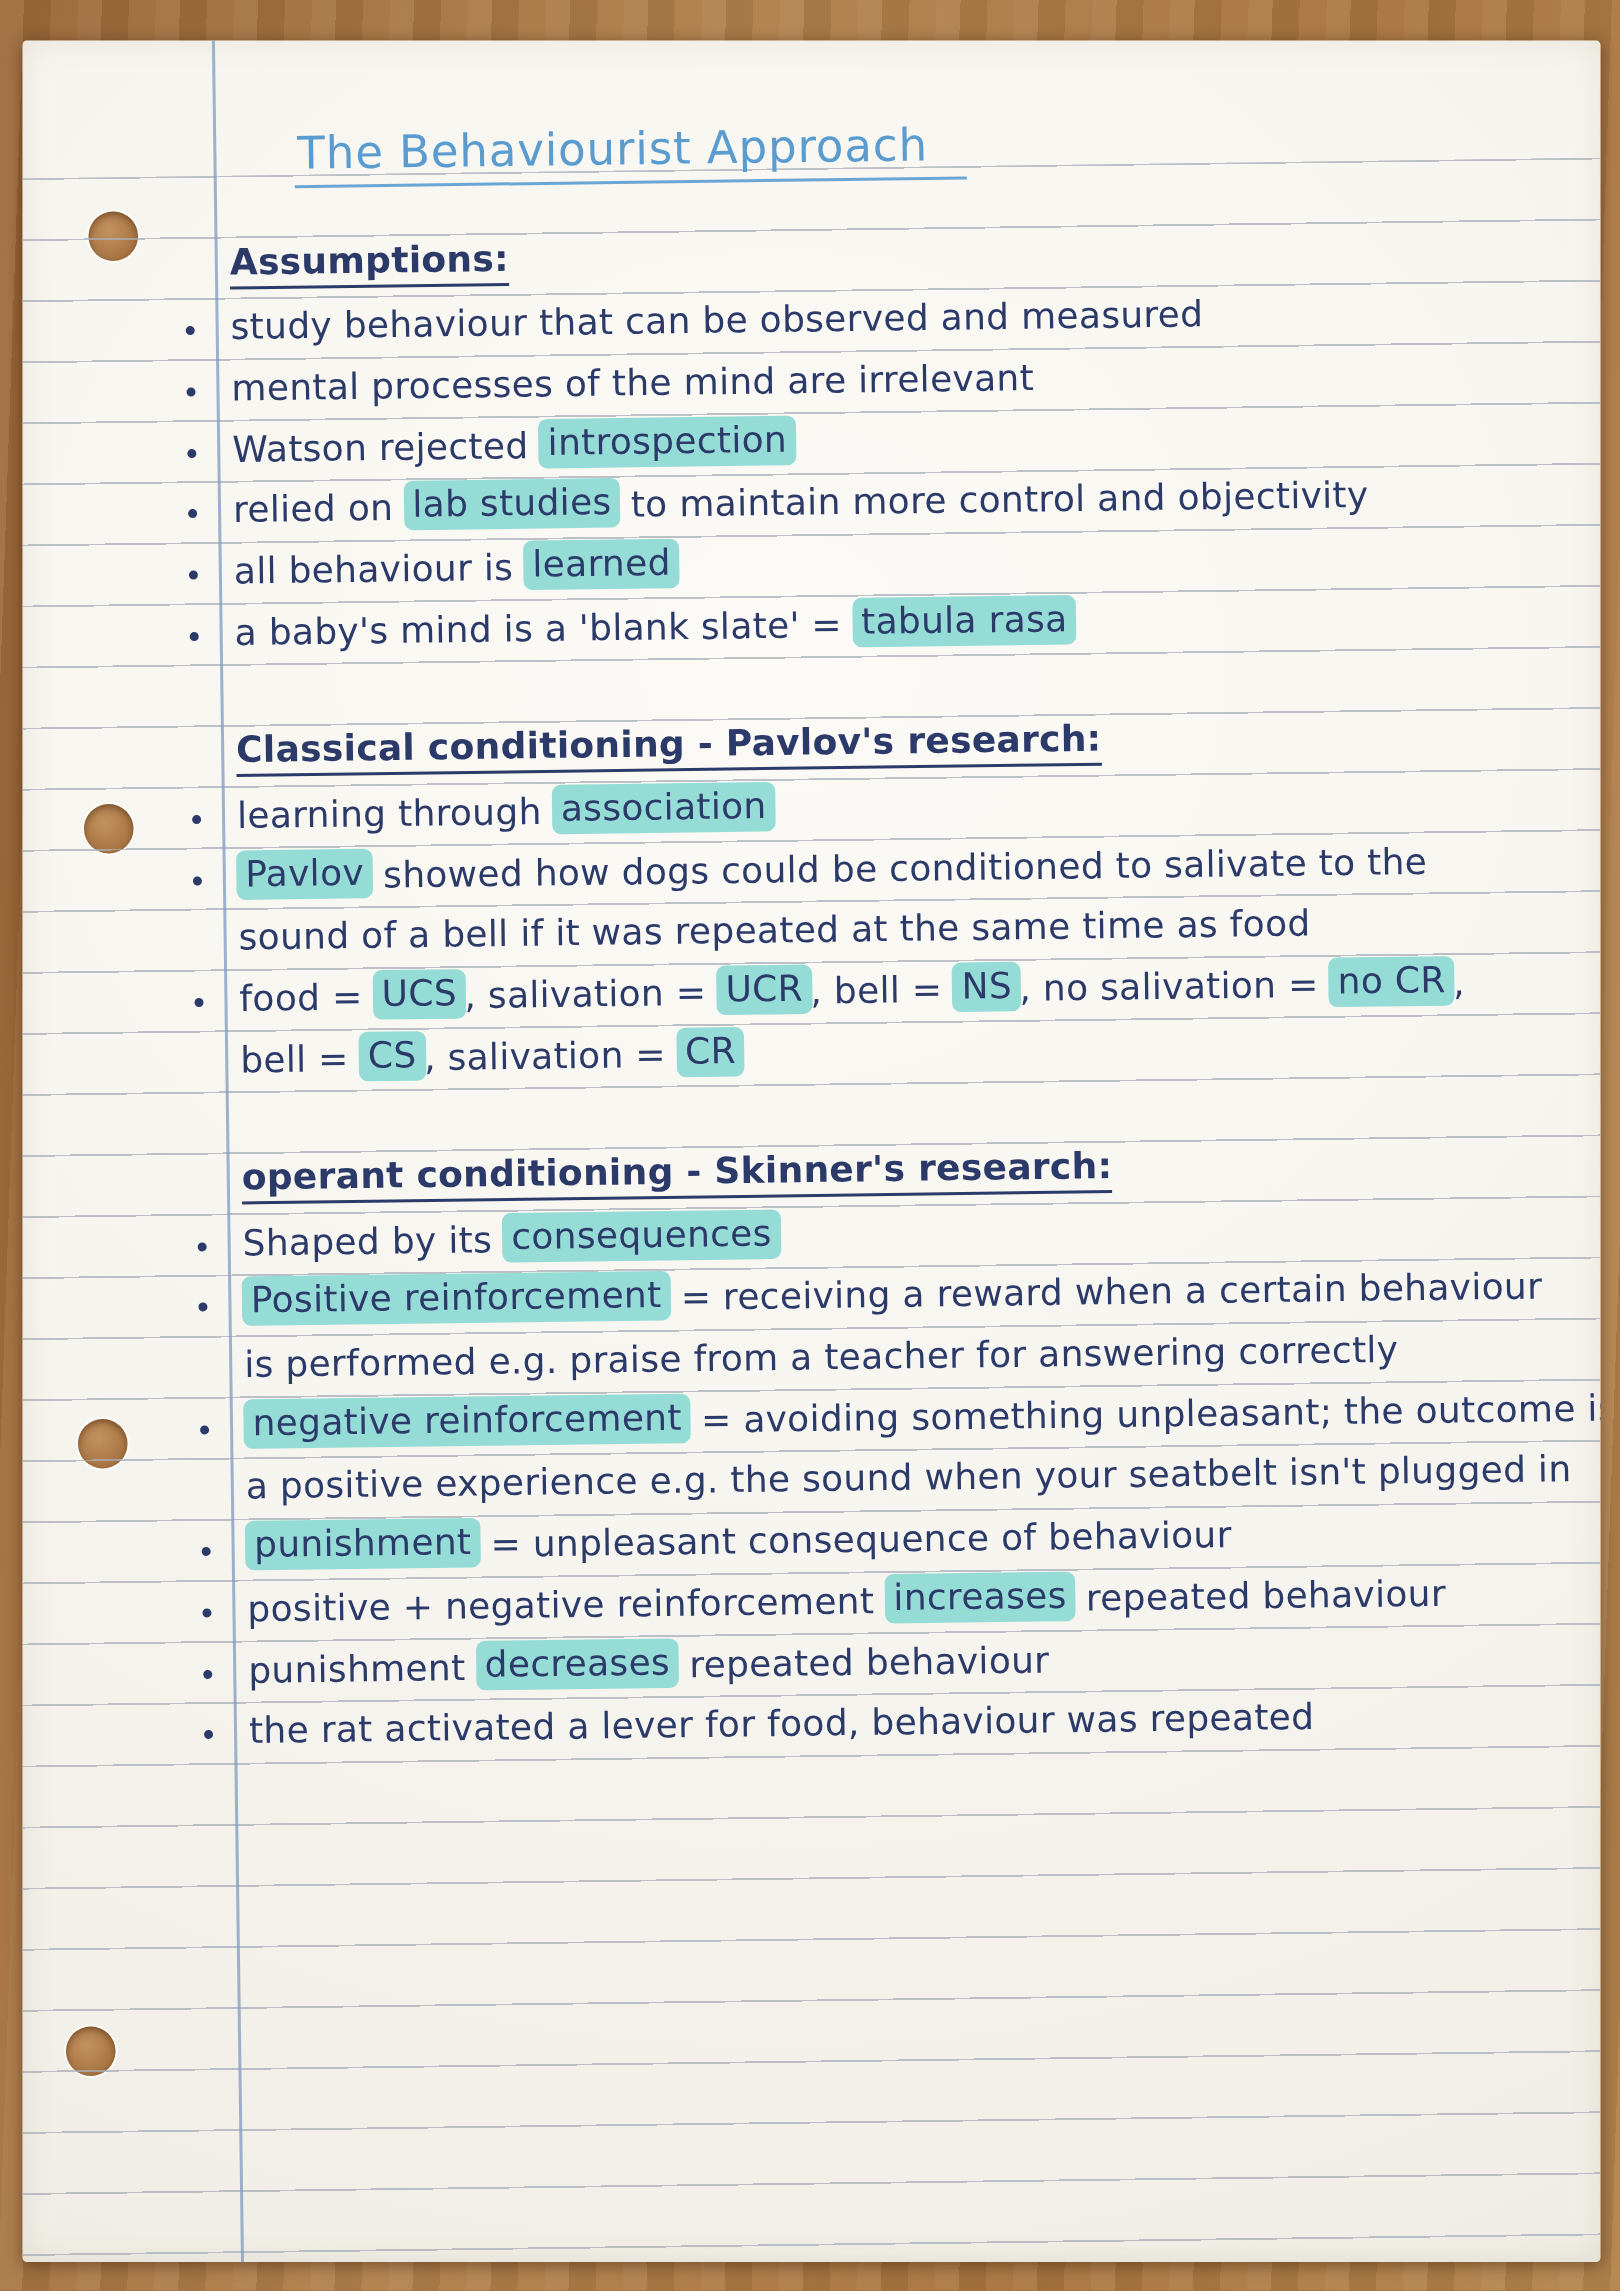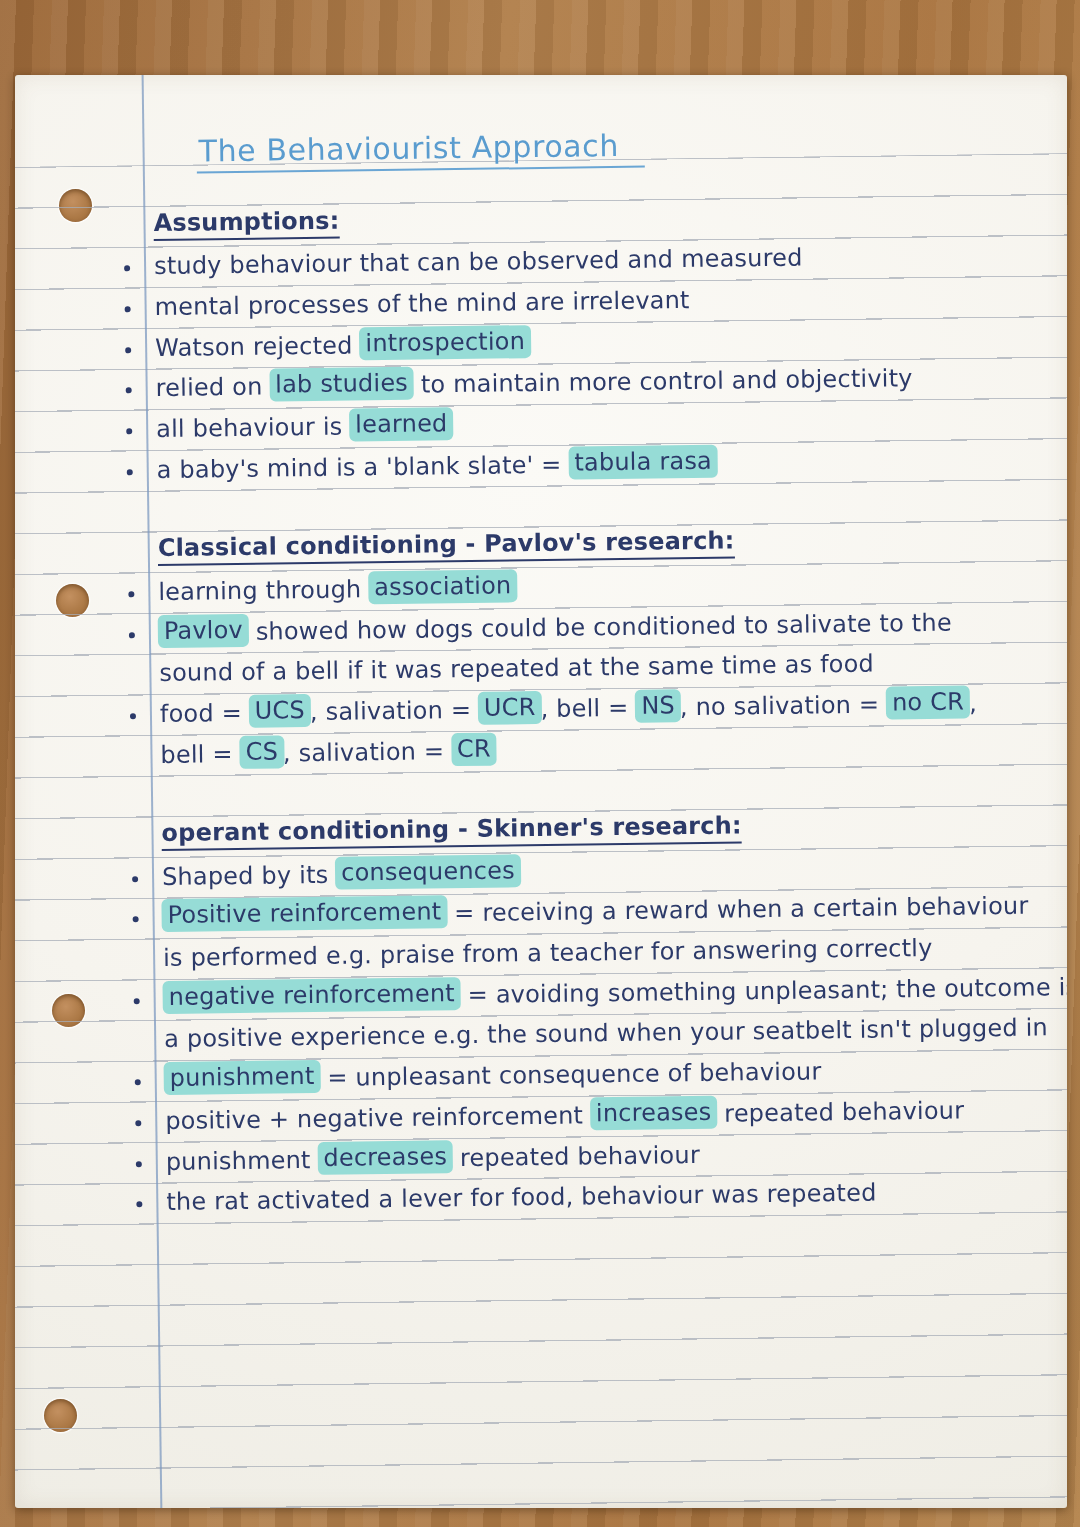--- a/index.html
+++ b/index.html
@@ -24,21 +24,20 @@
       repeating-linear-gradient(92deg, rgba(255,255,255,0.07) 0 16px, rgba(0,0,0,0.06) 16px 34px, rgba(255,255,255,0.03) 34px 52px),
       linear-gradient(100deg,#9c6838 0%, #b2804c 38%, #a9743f 70%, #b5854e 100%);
   }
   .paper{
     position:absolute;left:15px;top:27px;right:13px;bottom:19px;
     background:
       radial-gradient(ellipse 120% 80% at 48% 28%, #fbfaf6 0%, var(--paper) 55%, #efede5 100%);
     border-radius:3px;
     box-shadow: 0 2px 10px rgba(40,20,5,0.45), inset 0 0 22px rgba(110,80,40,0.10);
     overflow:hidden;
-    margin-top:48px;
   }
   
   .rot{
     position:absolute;left:-20px;right:-20px;top:0;bottom:0;
     transform:rotate(-0.75deg);
   }
   .rules{
     position:absolute;left:0;right:0;top:85px;bottom:-25px;
     background:repeating-linear-gradient(to bottom, var(--rule) 0 1.2px, transparent 1.2px var(--lh));
     opacity:0.75;

